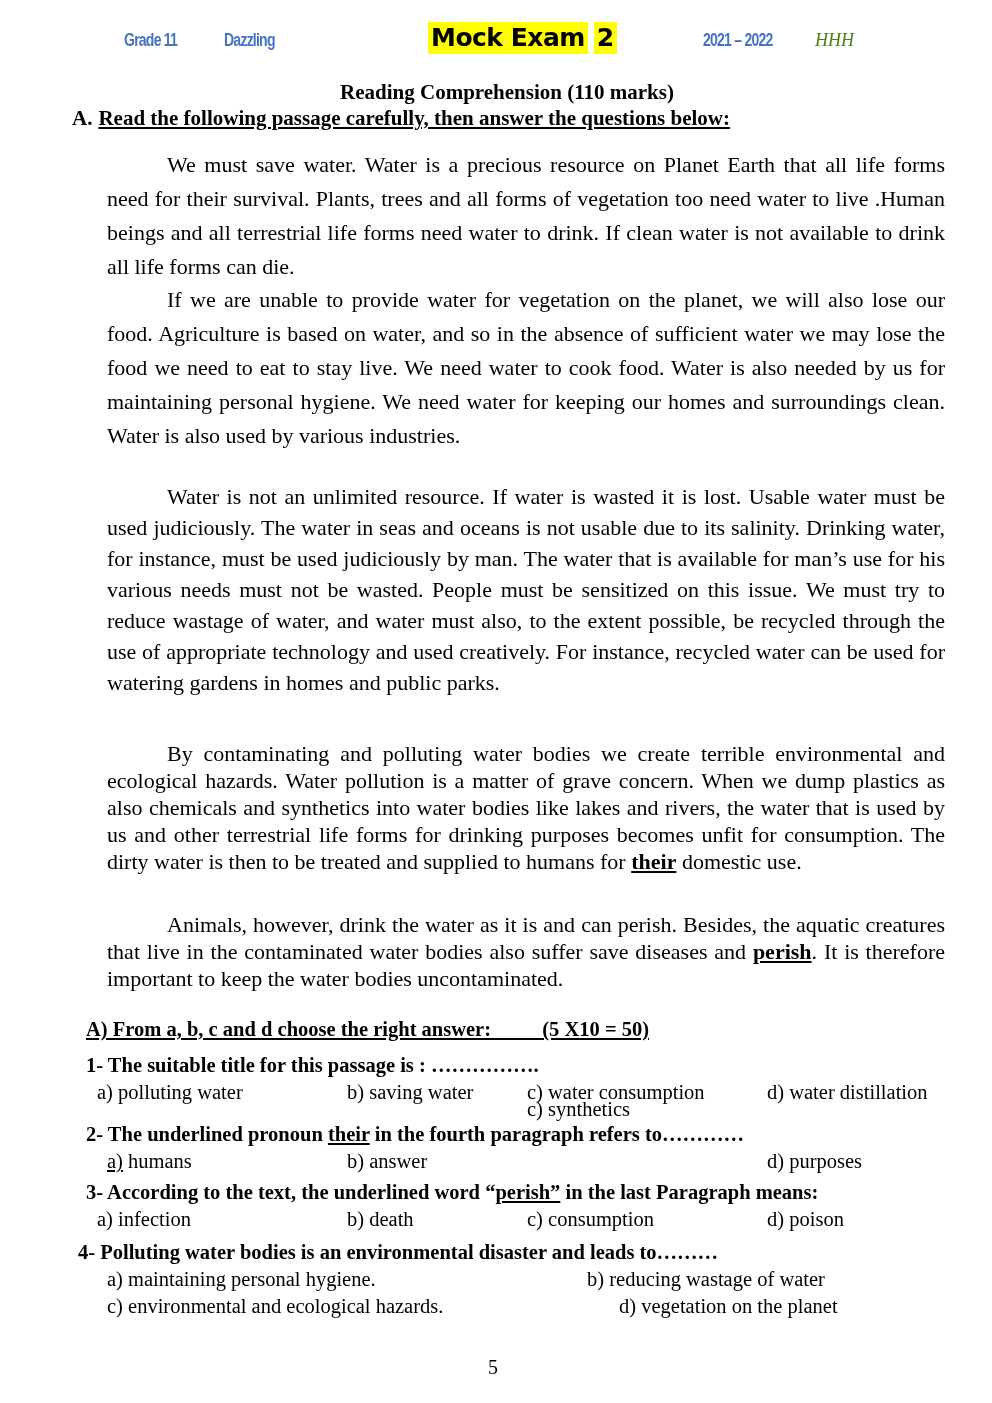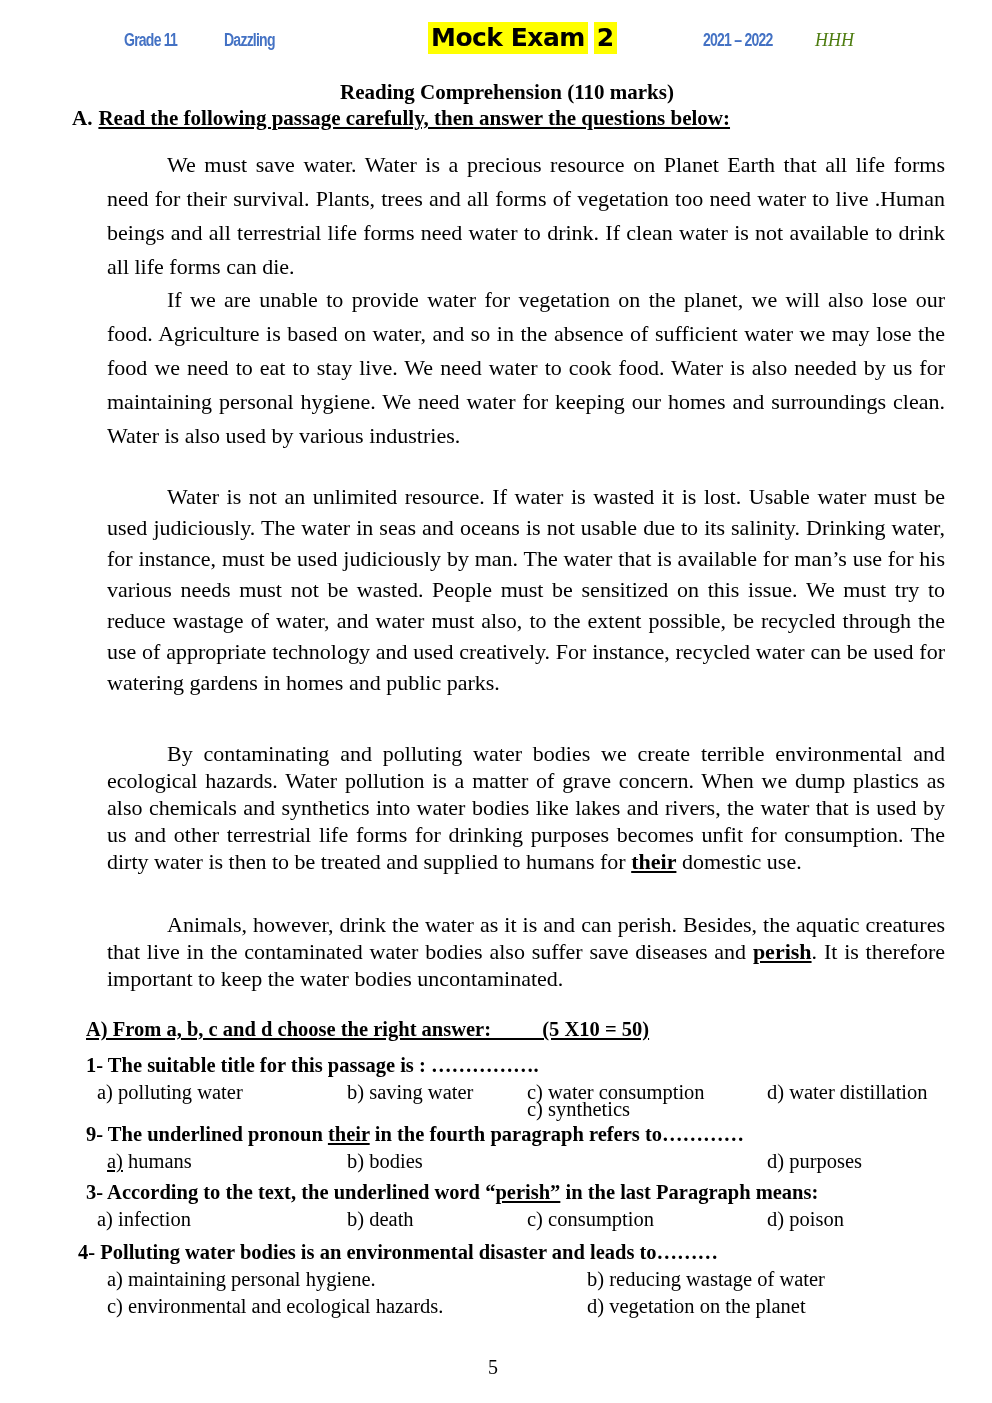--- a/index.html
+++ b/index.html
@@ -70,31 +70,31 @@
 <p class="passage p5"><span>Animals, however, drink the water as it is and can perish. Besides, the aquatic creatures that live in the contaminated water bodies also suffer save diseases and </span><span class="bu">perish</span><span>. It is therefore important to keep the water bodies uncontaminated.</span></p>
 
 <div class="q-head">A) From a, b, c and d choose the right answer:          (5 X10 = 50)</div>
 
 <div class="question q1">1- The suitable title for this passage is : …………….</div>
 <span class="opt" style="left:97px;top:1081px">a) polluting water</span>
 <span class="opt" style="left:347px;top:1081px">b) saving water</span>
 <span class="opt" style="left:527px;top:1081px">c) water consumption</span>
 <span class="opt" style="left:767px;top:1081px">d) water distillation</span>
 
-<div class="question q2"><span>9- The underlined pronoun </span><span class="u">their</span><span> in the fourth paragraph refers to…………</span></div>
+<div class="question q2"><span>2- The underlined pronoun </span><span class="u">their</span><span> in the fourth paragraph refers to…………</span></div>
 <span class="opt" style="left:107px;top:1150px"><span class="u">a)</span><span> humans</span></span>
-<span class="opt" style="left:347px;top:1150px">b) bodies</span>
+<span class="opt" style="left:347px;top:1150px">b) answer</span>
 <span class="opt" style="left:527px;top:1098px">c) synthetics</span>
 <span class="opt" style="left:767px;top:1150px">d) purposes</span>
 
 <div class="question q3"><span>3- According to the text, the underlined word “</span><span class="u">perish”</span><span> in the last Paragraph means:</span></div>
 <span class="opt" style="left:97px;top:1208px">a) infection</span>
 <span class="opt" style="left:347px;top:1208px">b) death</span>
 <span class="opt" style="left:527px;top:1208px">c)  consumption</span>
 <span class="opt" style="left:767px;top:1208px">d)  poison</span>
 
 <div class="question q4">4- Polluting water bodies is an environmental disaster and leads to………</div>
 <span class="opt" style="left:107px;top:1268px">a) maintaining personal hygiene.</span>
 <span class="opt" style="left:587px;top:1268px">b) reducing wastage of water</span>
 <span class="opt" style="left:107px;top:1295px">c) environmental and ecological hazards.</span>
-<span class="opt" style="left:587px;top:1295px">d)  vegetation on the planet</span>
+<span class="opt" style="left:619px;top:1295px">d)  vegetation on the planet</span>
 
 <div class="page-num">5</div>
 
 </body></html>

